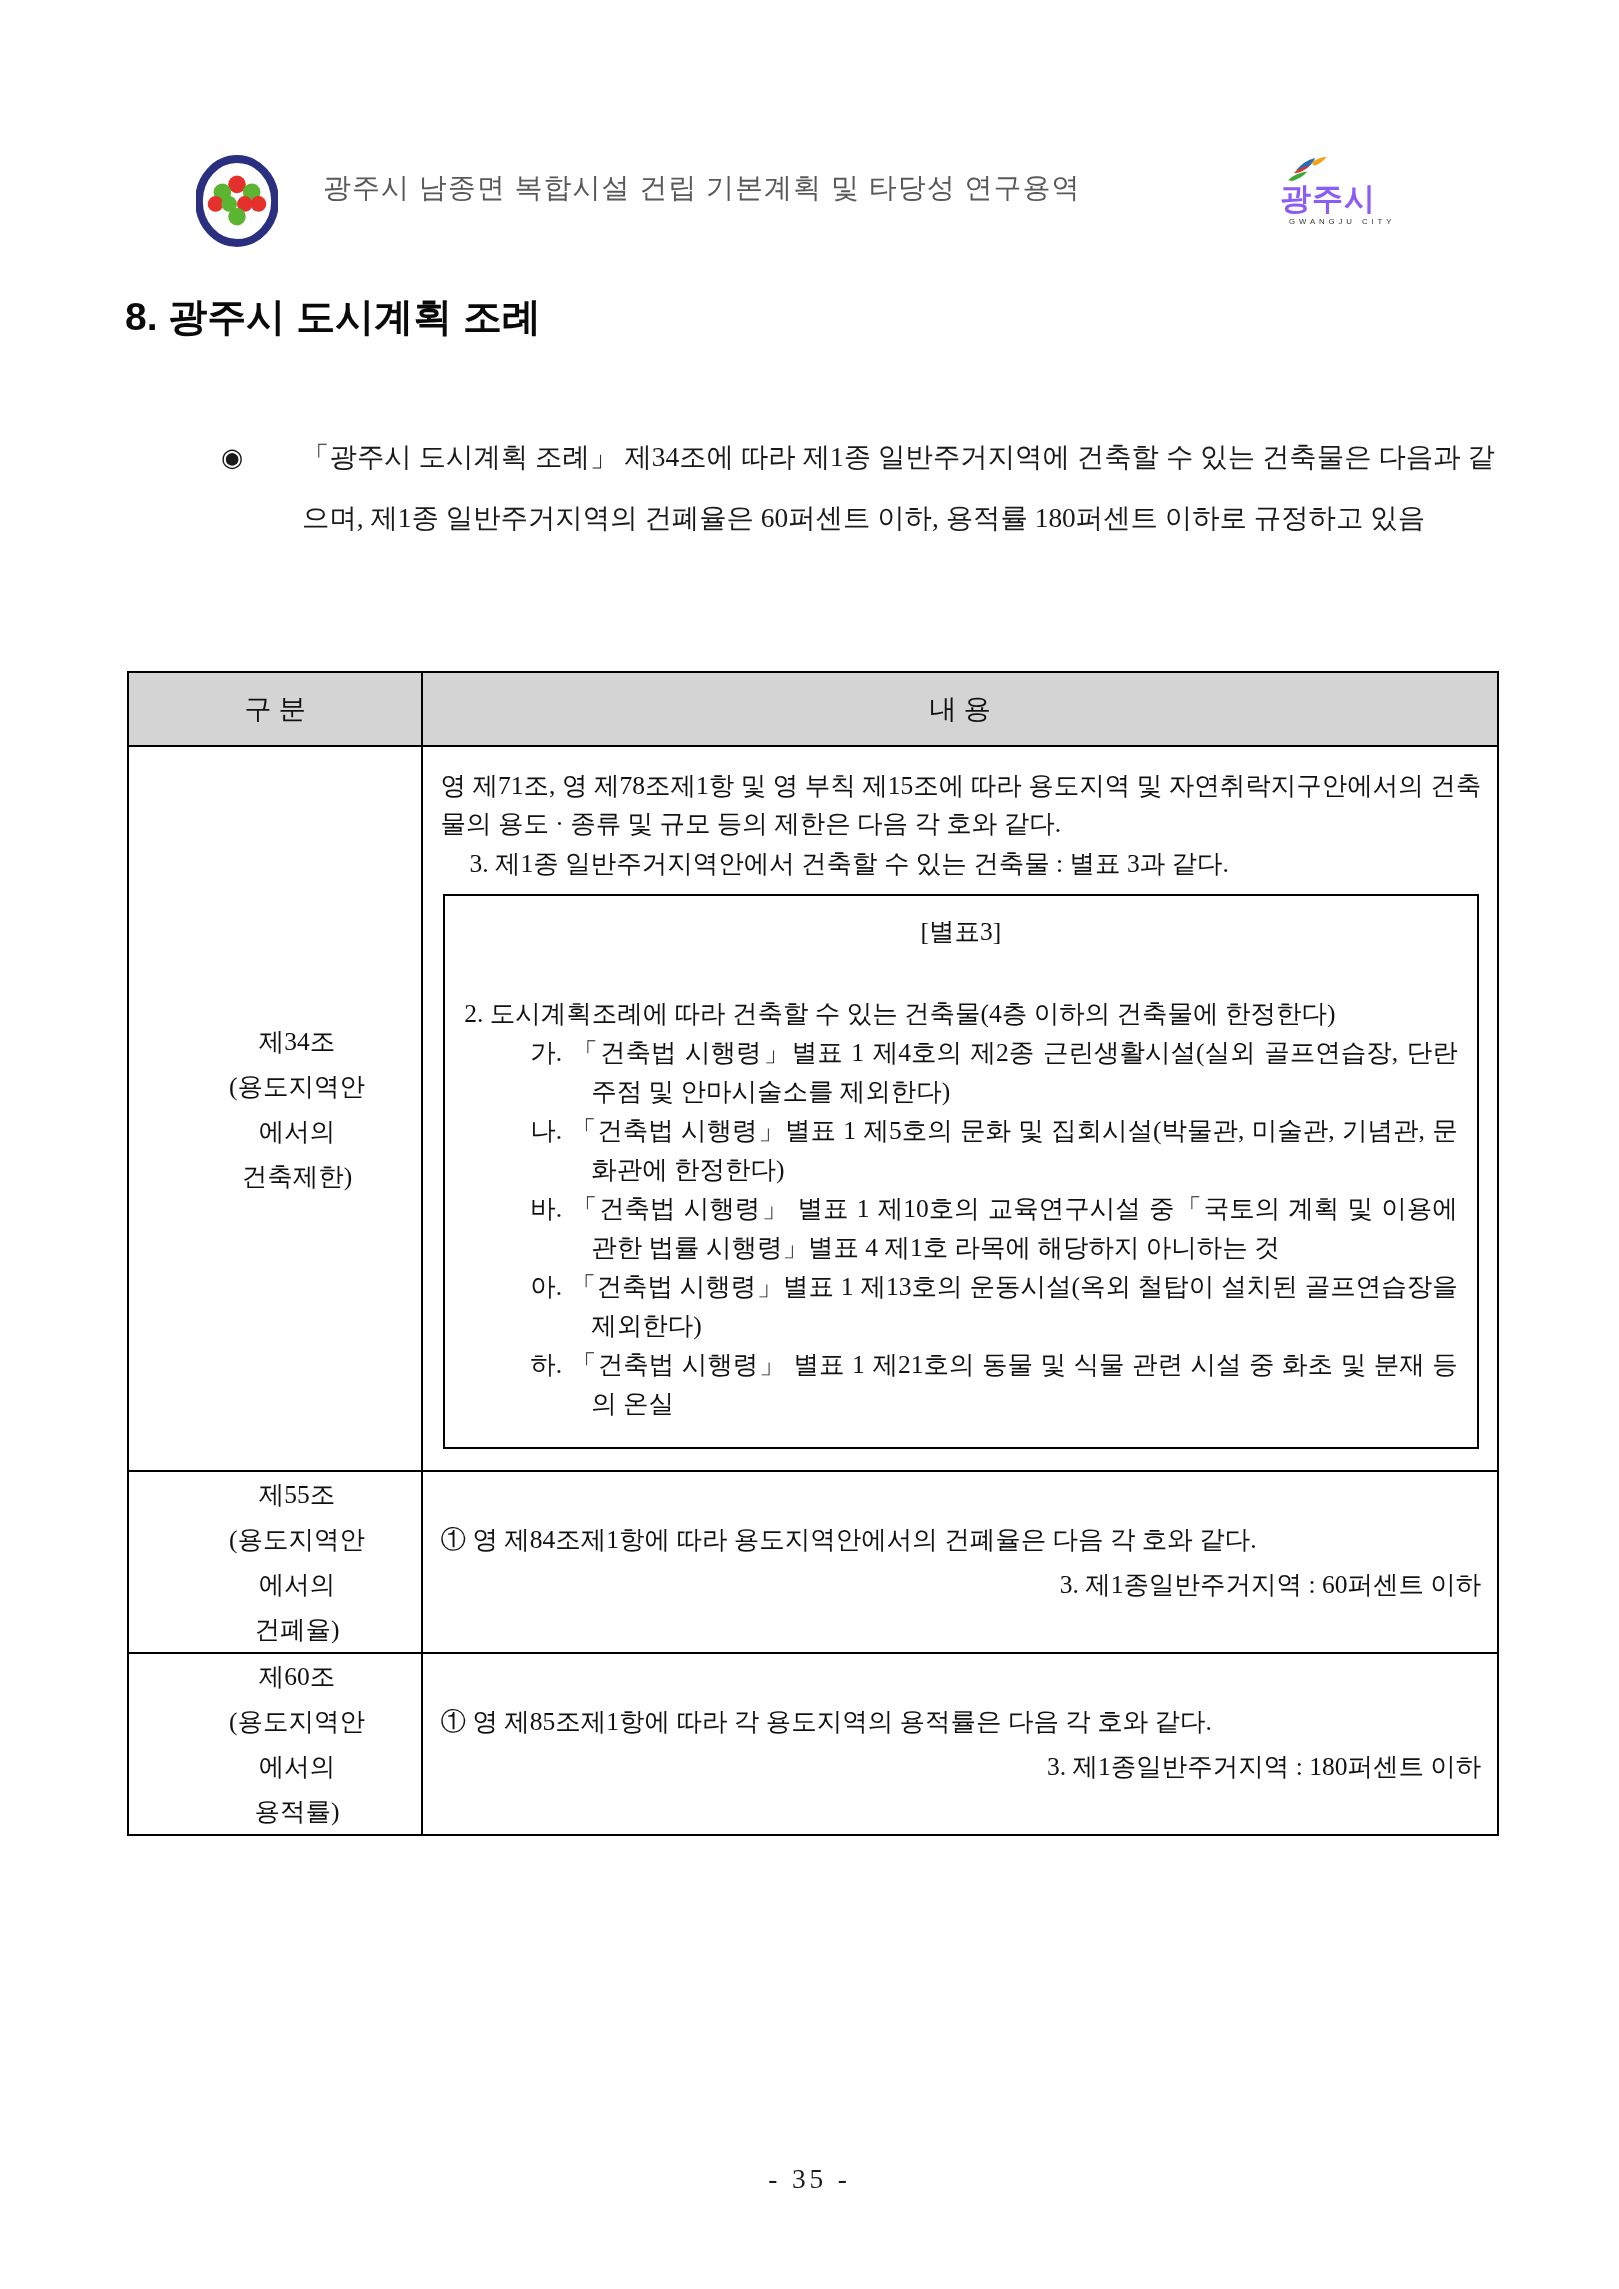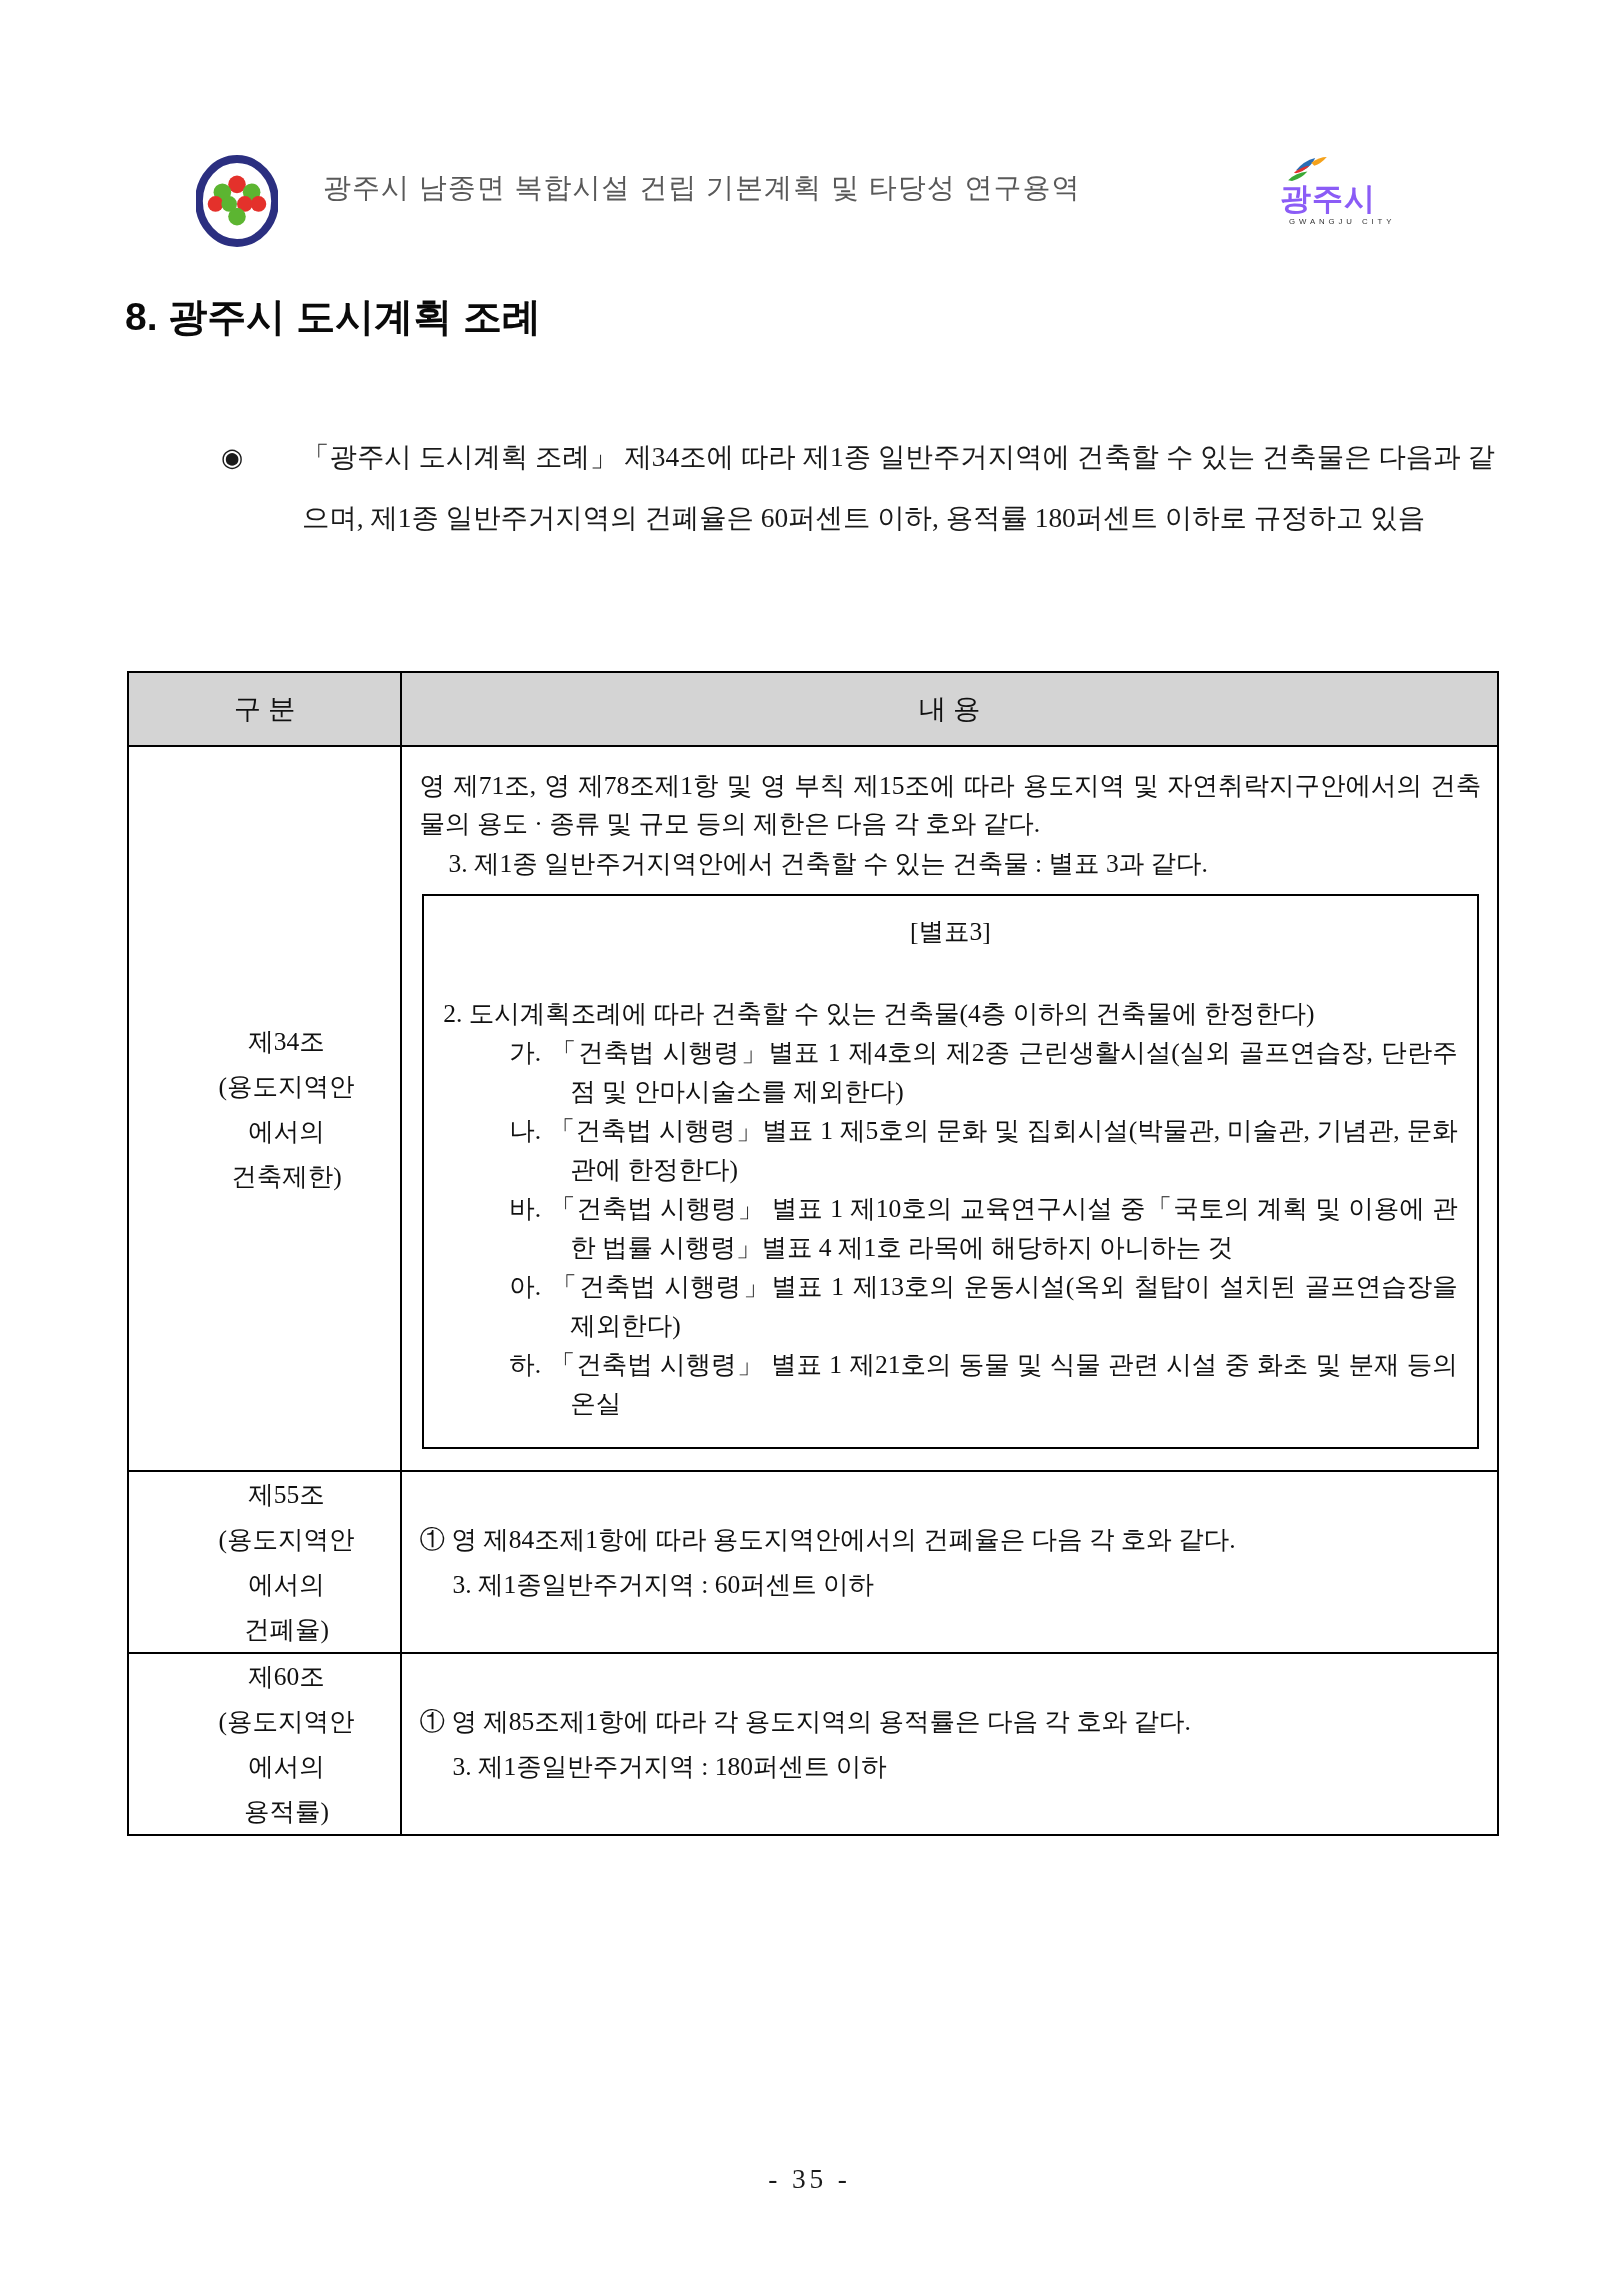--- a/index.html
+++ b/index.html
@@ -64,32 +64,32 @@
   }
   .doc-table th,.doc-table td{
     border:2px solid var(--border_color);
     vertical-align:middle;
   }
   .doc-table th{
     background:var(--table_header_bg);
     font-weight:normal;font-size:27.4px;
     height:74px;text-align:center;
   }
-  .col-category{width:273px;}
+  .col-category{width:294px;}
   .cat-cell{
     text-align:center;white-space:pre-line;line-height:45px;font-size:25.5px;padding-left:44px;
   }
   .content-cell{padding:19.6px 15.7px 21.6px 17.6px;line-height:38px;}
   .content-cell .para{text-align:justify;}
   .content-cell .numbered{padding-left:29px;margin-top:2px;}
   .row-1{height:706px;}
   .row-2{height:178px;}
   .row-3{height:173px;}
   .row-2 .content-cell,.row-3 .content-cell{line-height:45px;padding:9.8px 15.7px 9.8px 17.6px;}
-  .clause-line2{padding-left:33px;}
+  .clause-line2{padding-left:33px;text-align:right;}
   
   .annex-box{
     border:2px solid var(--border_color);
     margin-top:11.8px;margin-left:2px;margin-right:2px;
     padding:15.7px 19.6px 23.5px 19.6px;
     line-height:39px;
   }
   .annex-title{text-align:center;margin-bottom:43px;}
   .annex-lead{
     padding-left:35px;text-indent:-35px;text-align:justify;

